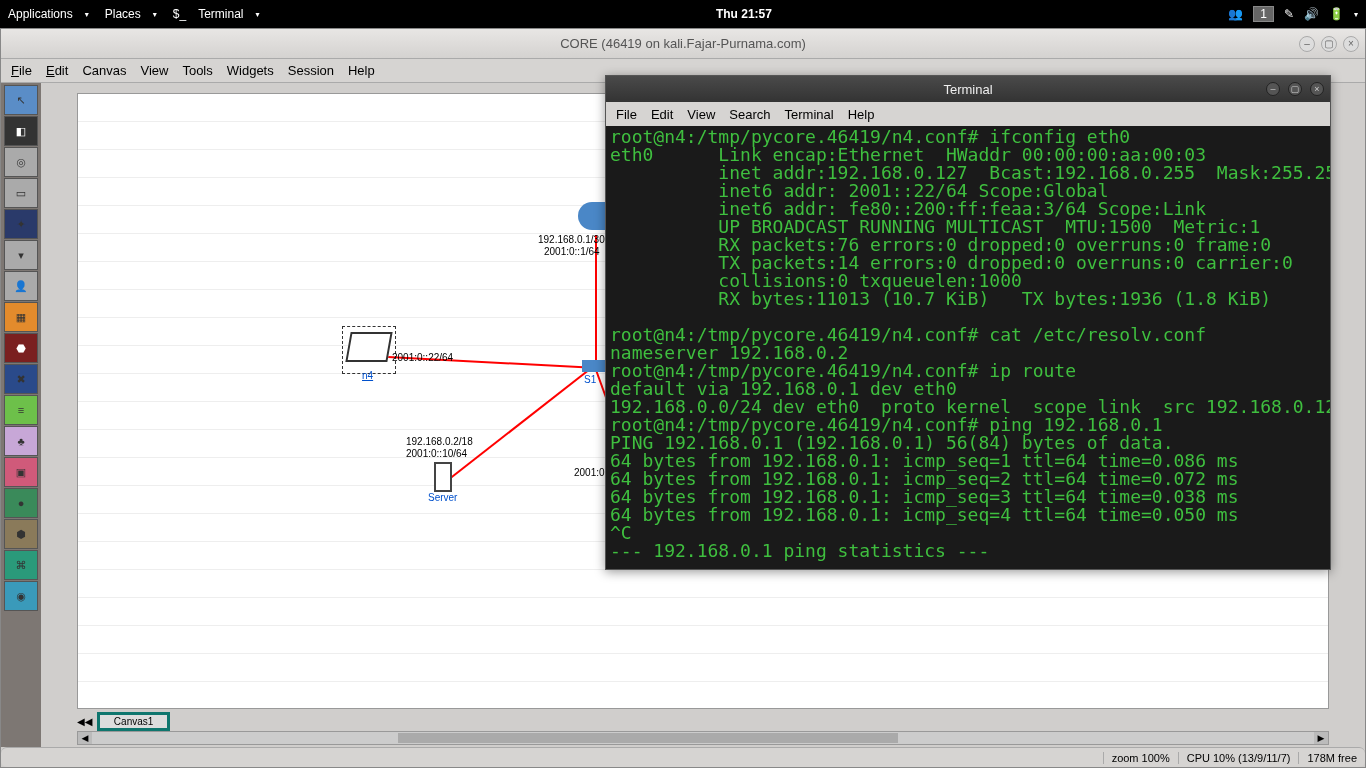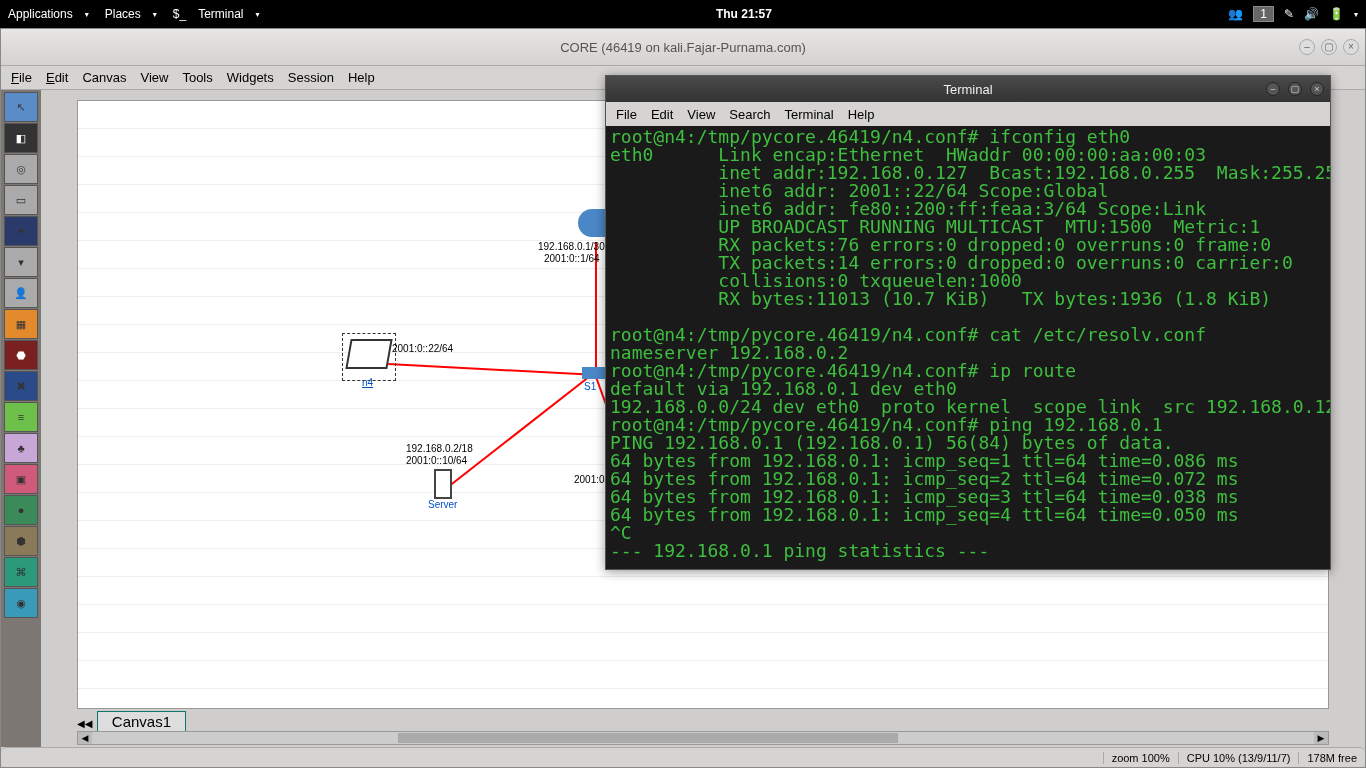--- a/index.html
+++ b/index.html
@@ -9,21 +9,21 @@
 .top-bar { height: 28px; background: #000; color: #fff; display: flex; align-items: center; font-size: 12px; padding: 0 8px; }
 .top-bar .left { display: flex; gap: 16px; }
 .top-bar .center { flex: 1; text-align: center; font-weight: bold; }
 .top-bar .right { display: flex; gap: 10px; align-items: center; }
 .top-bar .menu-item { display: flex; align-items: center; gap: 12px; cursor: pointer; }
 .top-bar .tri { font-size: 8px; }
 .ws-ind { background: #666; padding: 0 6px; border: 1px solid #888; }
 
 
 .core-win { position: absolute; left: 0; top: 28px; width: 1366px; height: 740px; background: #d0cecc; border: 1px solid #888; display: flex; flex-direction: column; }
-.core-title { height: 37px; background: linear-gradient(#e8e6e4, #d4d2d0); display: flex; align-items: center; justify-content: center; font-size: 13px; color: #555; border-bottom: 1px solid #aaa; position: relative; }
+.core-title { height: 30px; background: linear-gradient(#e8e6e4, #d4d2d0); display: flex; align-items: center; justify-content: center; font-size: 13px; color: #555; border-bottom: 1px solid #aaa; position: relative; }
 .core-title .btns { position: absolute; right: 6px; display: flex; gap: 6px; }
 .core-title .btn { width: 16px; height: 16px; border: 1px solid #aaa; border-radius: 50%; background: #ddd; cursor: pointer; font-size: 10px; line-height:14px; text-align:center; color:#666; }
 .core-menu { height: 24px; background: #d6d4d2; display: flex; align-items: center; gap: 14px; padding: 0 10px; font-size: 13px; border-bottom: 1px solid #aaa; }
 .core-menu span { cursor: pointer; }
 .core-menu span u { text-decoration: underline; }
 
 .core-body { flex: 1; display: flex; overflow: hidden; }
 
 
 .left-tools { width: 40px; background: #7d7773; display: flex; flex-direction: column; align-items: center; padding-top: 2px; gap: 1px; }
@@ -33,21 +33,21 @@
 
 .canvas-wrap { flex: 1; display: flex; flex-direction: column; }
 .canvas { flex: 1; background: #fff; border: 1px solid #999; margin: 10px 36px 2px 36px; position: relative; overflow: hidden;
   background-image: repeating-linear-gradient(#fff 0 27px, #eee 27px 28px), repeating-linear-gradient(90deg, #fff 0 27px, #eee 27px 28px);
 }
 .hscroll { height: 14px; margin: 0 36px 2px 36px; background: #ccc; border: 1px solid #999; position: relative; }
 .hscroll .thumb { position: absolute; left: 320px; width: 500px; top:1px; bottom:1px; background: #aaa; }
 .hscroll .arr { position:absolute; top:0; width:14px; height:100%; background:#bbb; text-align:center; font-size:9px; line-height:12px; }
 .hscroll .al{left:0}.hscroll .ar{right:0}
 .canvas-tabs { height: 20px; margin: 0 36px; }
-.canvas-tab { display: inline-block; background: #ddd; border: 1px solid #0f766e; padding: 1px 14px; font-size: 15px; cursor: pointer; }
+.canvas-tab { display: inline-block; background: #ddd; border: 3px solid #0f766e; padding: 1px 14px; font-size: 10px; cursor: pointer; }
 
 
 .status { height: 20px; background: #d6d4d2; border-top: 1px solid #aaa; display: flex; align-items: center; justify-content: flex-end; font-size: 11px; border-radius: 6px; }
 .status > div { border-left: 1px solid #aaa; padding: 0 8px; }
 
 
 .node { position: absolute; font-size: 10px; text-align: center; }
 .node .lbl { color: #0050cc; }
 .node .addr { color: #000; position: absolute; white-space: nowrap; font-size:10px; }
 .router { left: 500px; top: 108px; }
@@ -153,21 +153,21 @@
         <div class="node router">
           <div class="dev"></div>
           <div class="addr" style="left:-40px; top:32px;">192.168.0.1/30</div>
           <div class="addr" style="left:-34px; top:44px;">2001:0::1/64</div>
         </div>
 
         <div class="node laptop">
           <div class="sel"></div>
           <div class="dev"></div>
           <div class="lbl" style="position:absolute; left:14px; top:38px;text-decoration:underline;">n4</div>
-          <div class="addr" style="left:44px; top:4px;">2001:0::22/64</div>
+          <div class="addr" style="left:44px; top:20px;">2001:0::22/64</div>
         </div>
 
         <div class="node server">
           <div class="addr" style="left:-22px; top:-26px;">192.168.0.2/18</div>
           <div class="addr" style="left:-22px; top:-14px;">2001:0::10/64</div>
           <div class="dev"></div>
           <div class="lbl">Server</div>
         </div>
 
         <div class="node switch">

